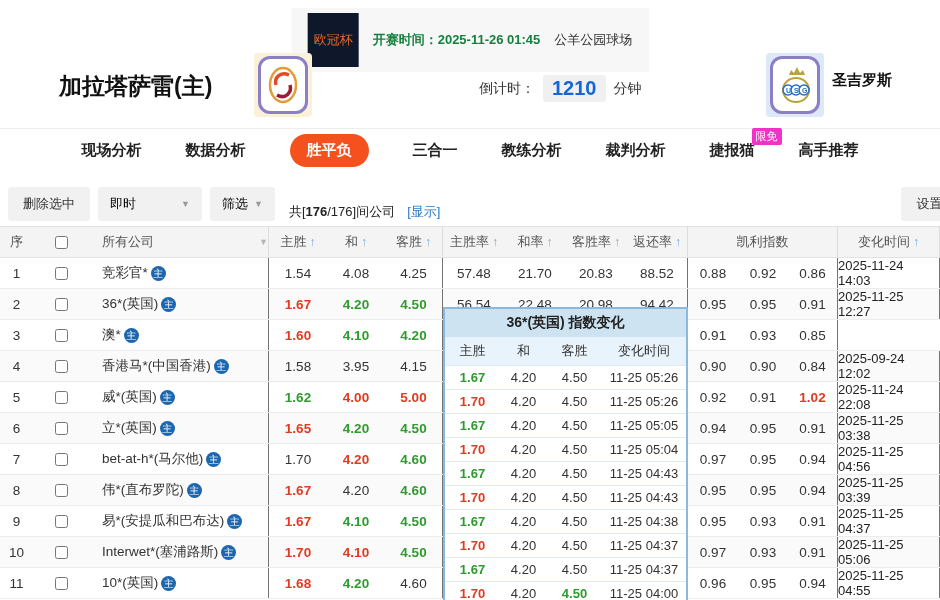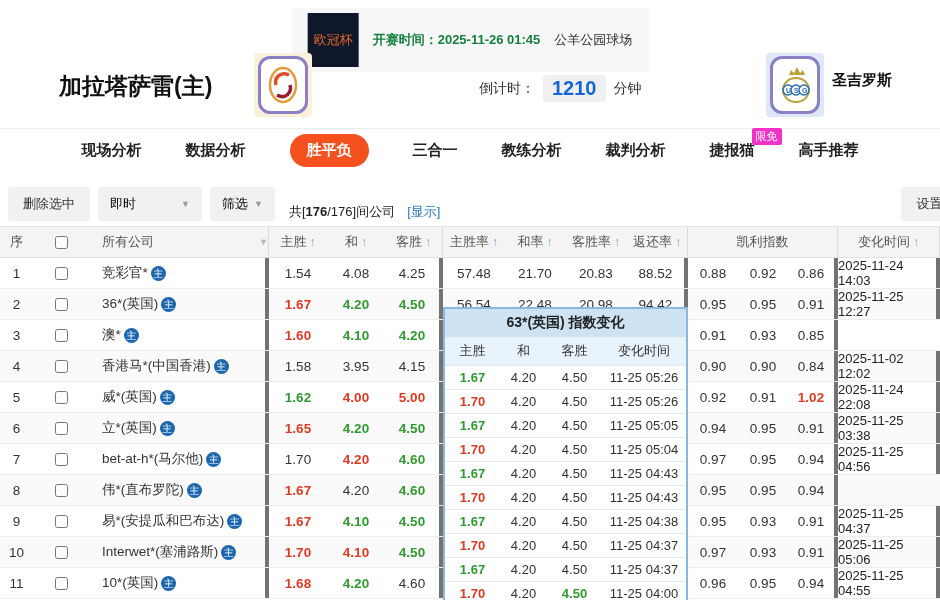--- a/index.html
+++ b/index.html
@@ -63,21 +63,21 @@
   .arr{color:#76a5d8;font-size:12px;}
   .tri{color:#b5b5b5;font-size:9px;}
   .div-r{border-right:1px solid #dcdcdc;}
   .kelly-h{grid-column:11/14;}
 
   .tbody{position:absolute;top:258px;left:0;width:940px;}
   .trow{height:31px;border-bottom:1px solid #ededed;align-items:center;font-size:13.5px;color:#333;box-sizing:border-box;}
   .trow.even{background:#fafafa;}
   .td{display:flex;align-items:center;justify-content:center;height:100%;box-sizing:border-box;}
   .td.left{justify-content:flex-start;padding-left:12px;}
-  .td.bdr{border-right:4px solid #737373;}
+  .td.bdr{border-right:1px solid #737373;}
   .seq{color:#333;}
   .cbox{width:13px;height:13px;cursor:pointer;margin:0;}
   .cname{white-space:nowrap;overflow:hidden;cursor:pointer;}
   .main-badge{display:inline-block;width:15px;height:15px;border-radius:50%;background:#1c66b0;
     color:#fff;font-size:10px;line-height:15px;text-align:center;margin-left:3px;flex:none;}
   .odds{cursor:pointer;}
   .time-cell{font-size:13px;color:#222;}
 
   
   .popup{position:absolute;left:443px;top:307px;width:245px;background:#fff;
@@ -287,21 +287,21 @@
         <div class="td odds" style="color: rgb(51, 51, 51);">1.58</div>
         <div class="td odds" style="color: rgb(51, 51, 51);">3.95</div>
         <div class="td odds bdr" style="color: rgb(51, 51, 51);">4.15</div>
         <div class="td"></div>
         <div class="td"></div>
         <div class="td"></div>
         <div class="td bdr"></div>
         <div class="td" style="color: rgb(51, 51, 51);">0.90</div>
         <div class="td" style="color: rgb(51, 51, 51);">0.90</div>
         <div class="td bdr" style="color: rgb(51, 51, 51);">0.84</div>
-        <div class="td bdr time-cell">2025-11-02 12:02</div>
+        <div class="td bdr time-cell">2025-09-24 12:02</div>
       </div>
       <div class="trow grid">
         <div class="td seq">5</div>
         <div class="td">
           <input type="checkbox" class="cbox" style="">
         </div>
         <div class="td left bdr cname">
           <span>威*(英国)</span>
           <span class="main-badge">主</span>
         </div>
@@ -371,20 +371,21 @@
         <div class="td odds" style="color: rgb(224, 58, 33); font-weight: bold;">1.67</div>
         <div class="td odds" style="color: rgb(51, 51, 51);">4.20</div>
         <div class="td odds bdr" style="color: rgb(46, 155, 46); font-weight: bold;">4.60</div>
         <div class="td"></div>
         <div class="td"></div>
         <div class="td"></div>
         <div class="td bdr"></div>
         <div class="td" style="color: rgb(51, 51, 51);">0.95</div>
         <div class="td" style="color: rgb(51, 51, 51);">0.95</div>
         <div class="td bdr" style="color: rgb(51, 51, 51);">0.94</div>
+        <div class="td bdr time-cell">2025-11-25 03:39</div>
       </div>
       <div class="trow grid">
         <div class="td seq">9</div>
         <div class="td">
           <input type="checkbox" class="cbox" style="">
         </div>
         <div class="td left bdr cname">
           <span>易*(安提瓜和巴布达)</span>
           <span class="main-badge">主</span>
         </div>
@@ -438,21 +439,21 @@
         <div class="td"></div>
         <div class="td bdr"></div>
         <div class="td" style="color: rgb(51, 51, 51);">0.96</div>
         <div class="td" style="color: rgb(51, 51, 51);">0.95</div>
         <div class="td bdr" style="color: rgb(51, 51, 51);">0.94</div>
         <div class="td bdr time-cell">2025-11-25 04:55</div>
       </div>
     </div>
 
   <div class="popup">
-    <div class="popup-title">63*(英国) 指数变化</div>
+    <div class="popup-title">36*(英国) 指数变化</div>
     <div class="pgrid phead">
       <div class="pc">主胜</div>
       <div class="pc">和</div>
       <div class="pc">客胜</div>
       <div class="pc">变化时间</div>
     </div>
     <div id="popup-body">
         <div class="prow pgrid">
           <div class="pc" style="color: rgb(46, 155, 46); font-weight: bold;">1.67</div>
           <div class="pc" style="color: rgb(51, 51, 51);">4.20</div>

